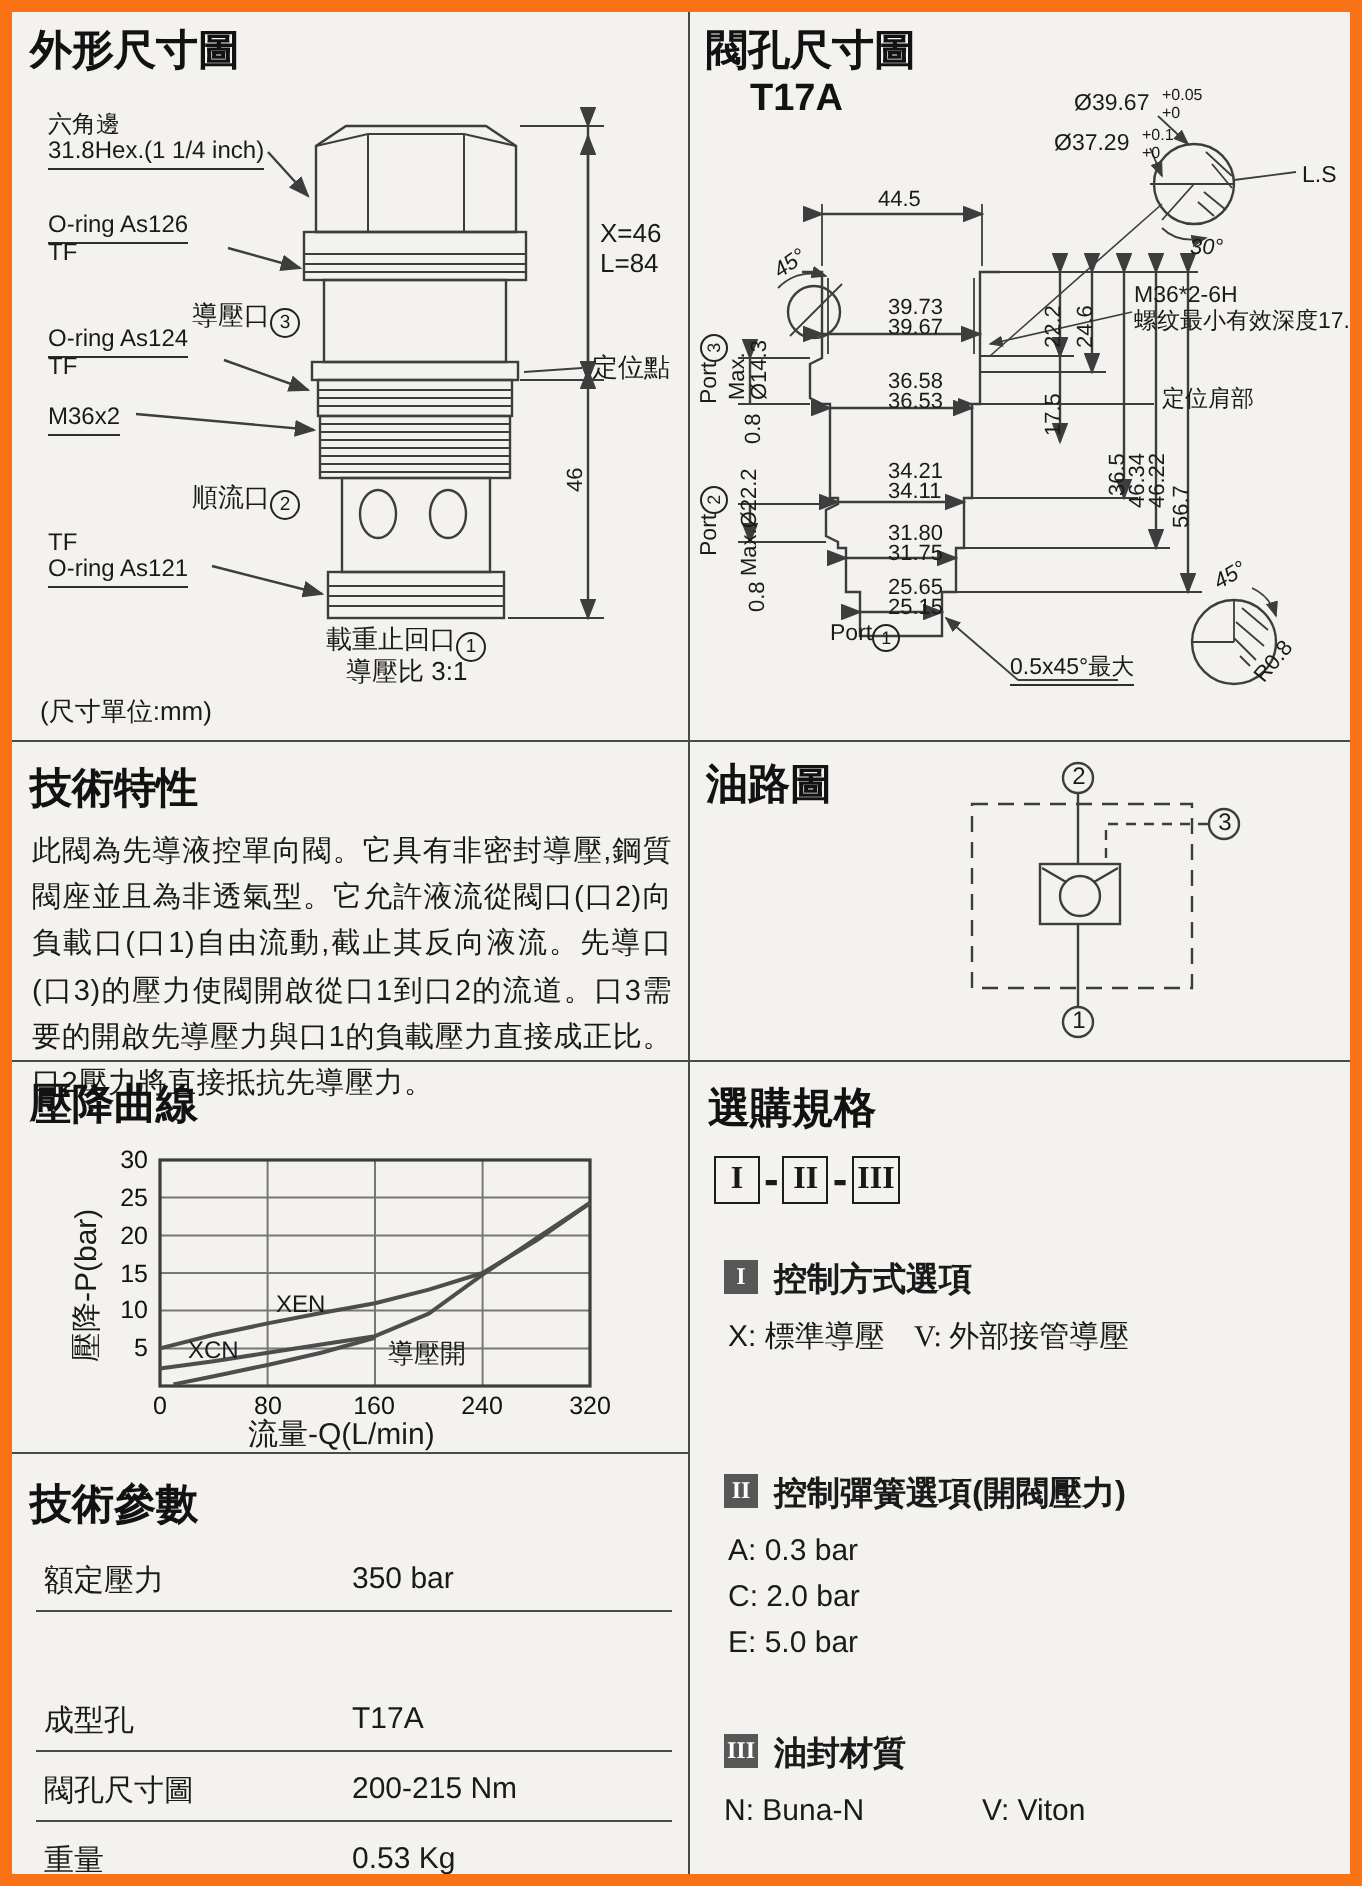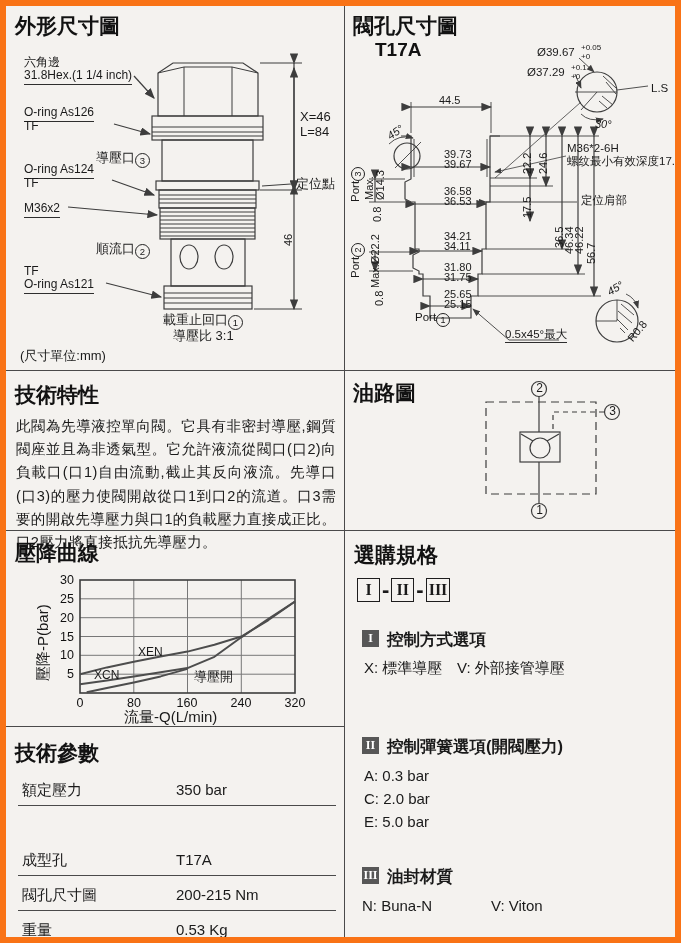--- a/index.html
+++ b/index.html
@@ -316,21 +316,21 @@
       <span class="mbox">I</span>
       <span class="mdash">-</span>
       <span class="mbox">II</span>
       <span class="mdash">-</span>
       <span class="mbox">III</span>
     </div>
 
     <div class="gmark" style="left:17px;top:99px;">I</div>
     <div class="ghead" style="left:42px;top:98px;">控制方式選項</div>
     <div class="gopt" style="left:19px;top:128px;">X: 標準導壓</div>
-    <div class="gopt" style="left:112px;top:128px;">V: 外部接管導壓</div>
+    <div class="gopt" style="left:112px;top:128px;font-family:Liberation Serif, serif;">V: 外部接管導壓</div>
 
     <div class="gmark" style="left:17px;top:206px;">II</div>
     <div class="ghead" style="left:42px;top:205px;text-align:right;">控制彈簧選項(開閥壓力)</div>
     <div class="gopt" style="left:19px;top:236px;">A: 0.3 bar</div>
     <div class="gopt" style="left:19px;top:259px;">C: 2.0 bar</div>
     <div class="gopt" style="left:19px;top:282px;">E: 5.0 bar</div>
 
     <div class="gmark" style="left:17px;top:336px;">III</div>
     <div class="ghead" style="left:42px;top:335px;">油封材質</div>
     <div class="gopt" style="left:17px;top:366px;">N:  Buna-N</div>

